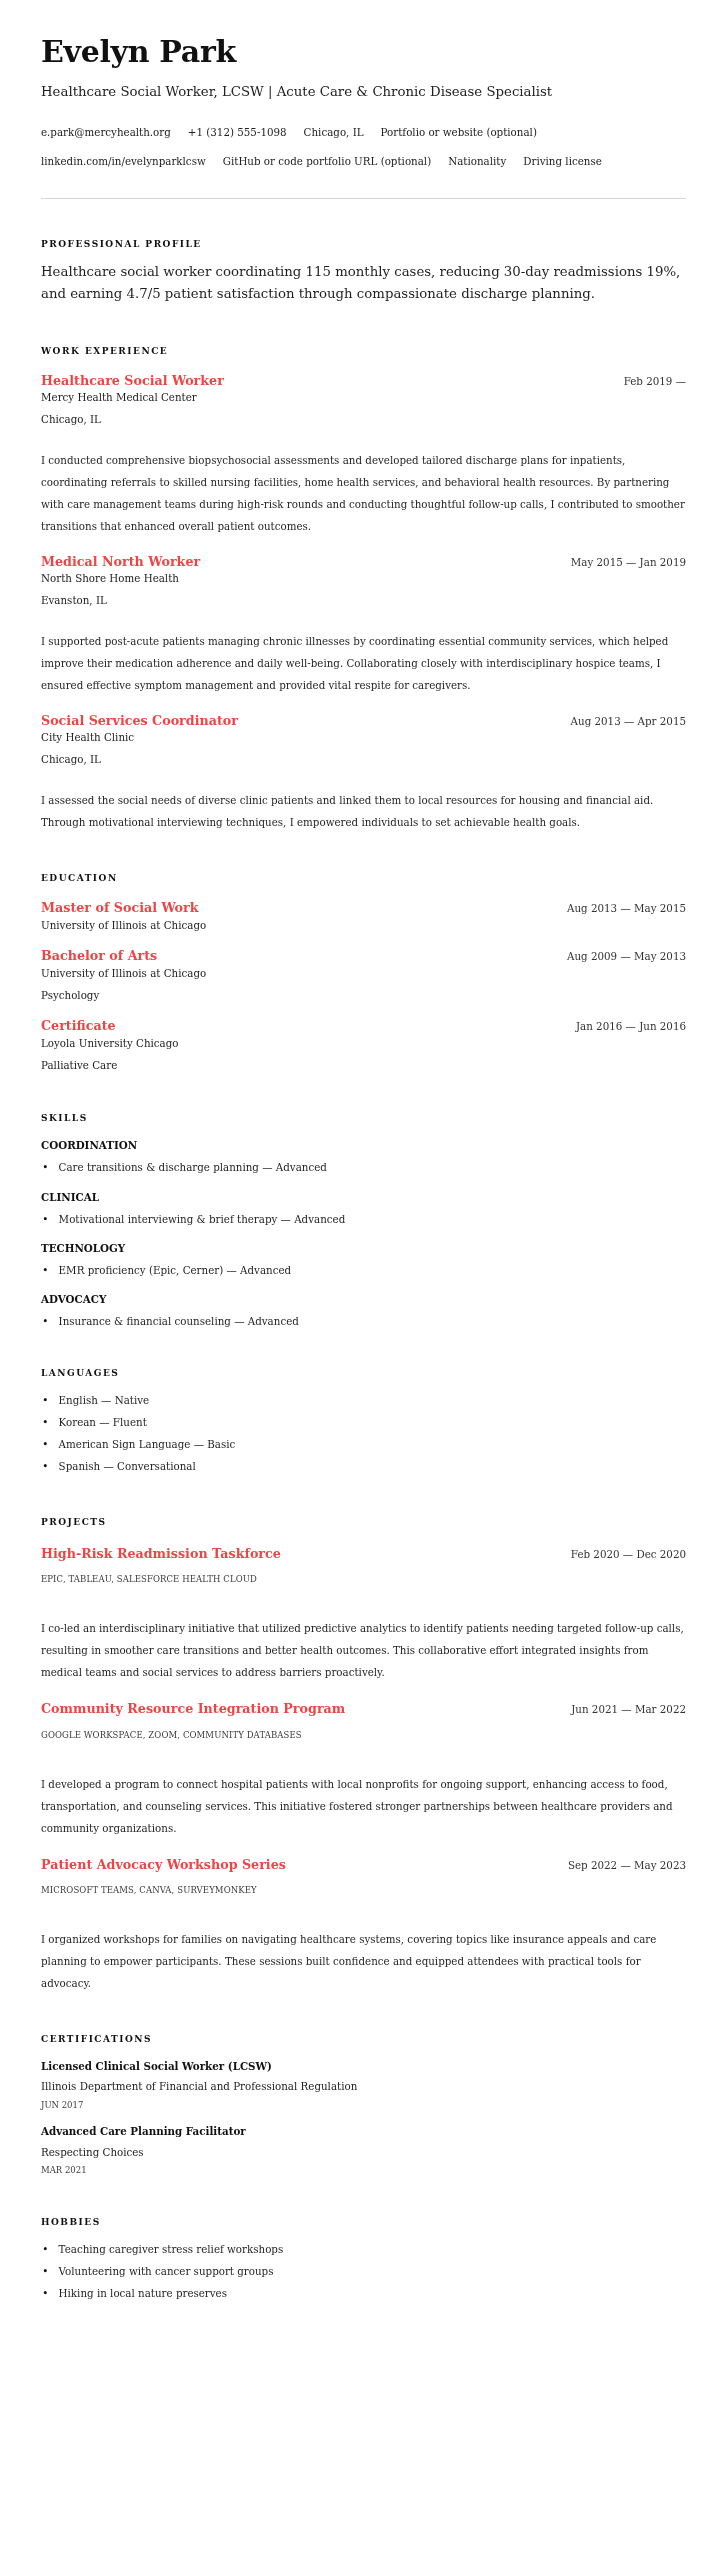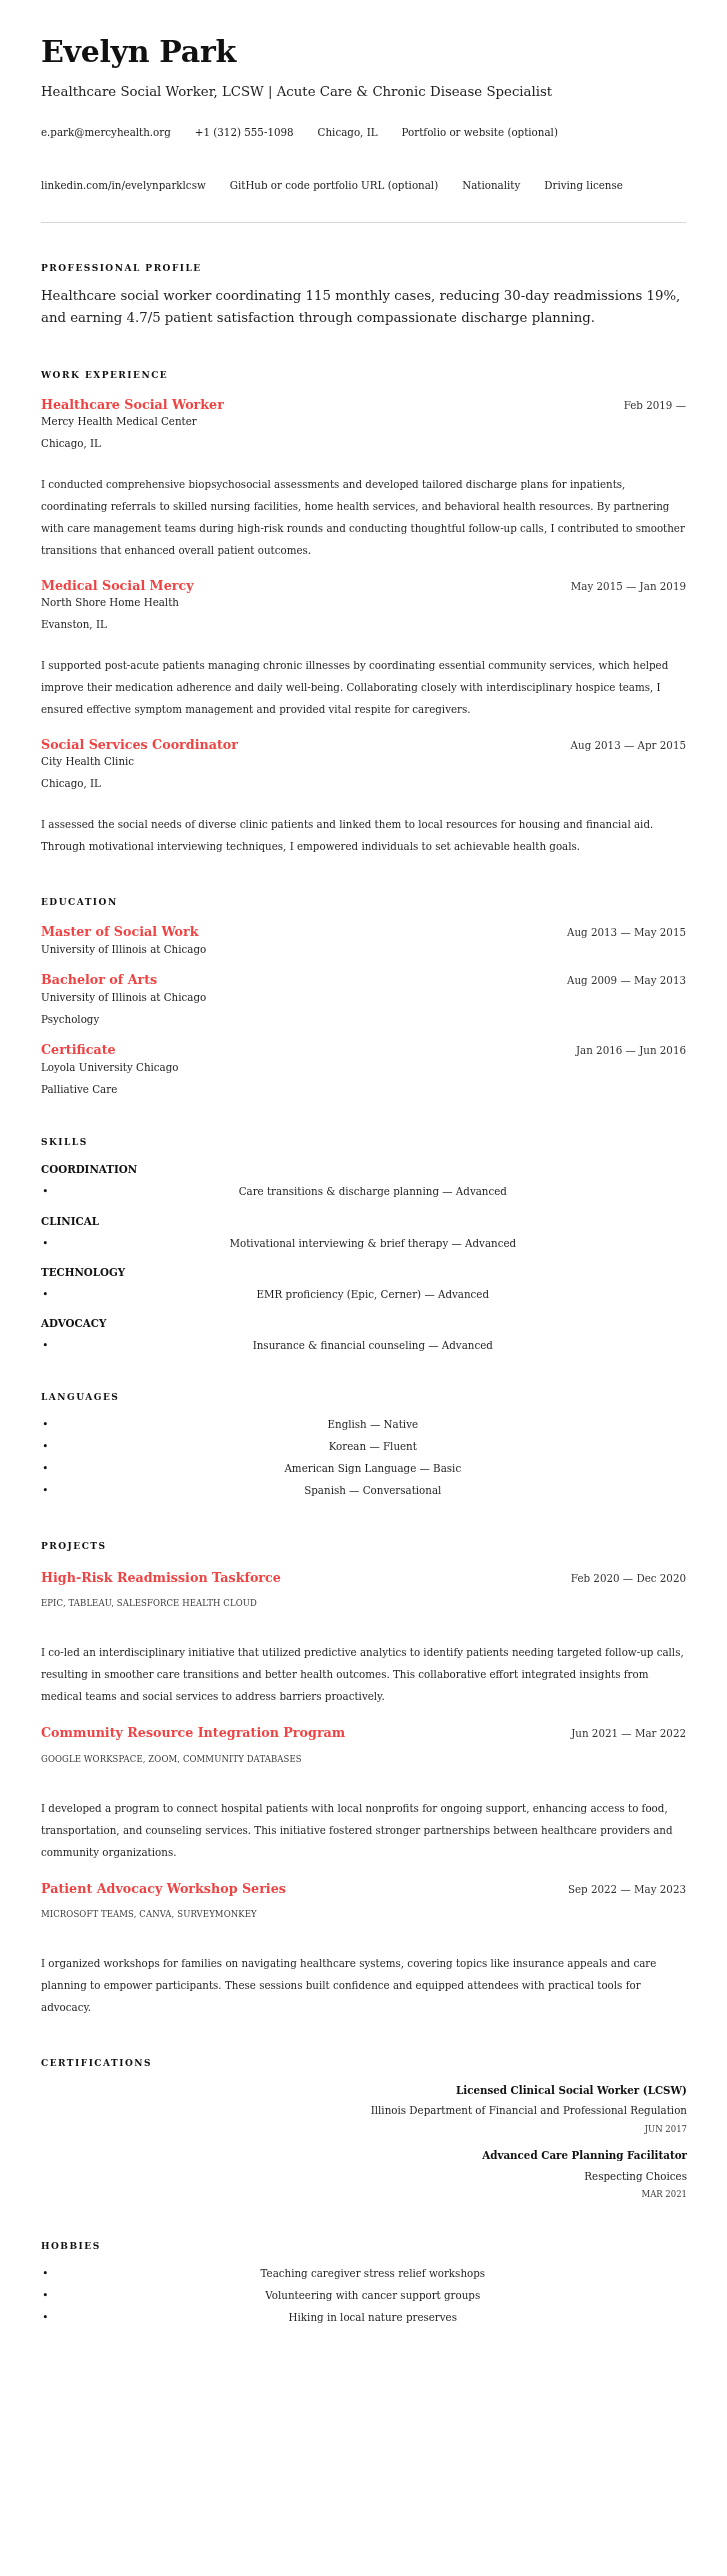--- a/index.html
+++ b/index.html
@@ -27,21 +27,20 @@
       margin-top: 14.6px;
       color: #222;
     }
     .contacts {
       margin-top: 18px;
       display: flex;
       flex-wrap: wrap;
       column-gap: 17px;
       row-gap: 0;
       max-width: 645px;
-      gap: 24px;
     }
     .contact-item {
       font-size: 10.3px;
       line-height: 29px;
       color: #222;
     }
     .divider {
       height: 1.2px;
       background: #d6d6da;
       margin-top: 22px;
@@ -113,21 +112,20 @@
     .skill-group { margin-top: 16px; }
     .skill-group-title {
       font-size: 10.3px;
       font-weight: bold;
       color: #111;
       line-height: 1.3;
     }
     .bullet-list {
       list-style: none;
       margin-top: 8.5px;
-      text-align: center;
     }
     .bullet-list li {
       position: relative;
       padding-left: 17.6px;
       font-size: 10.3px;
       line-height: 1.3;
       color: #1f1f1f;
     }
     .bullet-list li::before {
       content: "\2022";
@@ -141,21 +139,21 @@
     .project-tech {
       font-size: 8.5px;
       text-transform: uppercase;
       color: #3a3a3a;
       line-height: 1.3;
       margin-top: 12px;
       letter-spacing: 0.1px;
     }
     .project-entry { margin-top: 18px; }
     .project-entry .entry-desc { margin-top: 32px; margin-bottom: 0; }
-    .cert-entry { margin-top: 14.6px; text-align: right; }
+    .cert-entry { margin-top: 14.6px; }
     .cert-title {
       font-size: 10.3px;
       font-weight: bold;
       color: #111;
       line-height: 1.3;
     }
     .cert-issuer {
       font-size: 10.3px;
       color: #222;
       line-height: 1.3;
@@ -205,21 +203,21 @@
         <span class="entry-title">Healthcare Social Worker</span>
         <span class="entry-date">Feb 2019 —</span>
       </div>
       <div class="entry-org">Mercy Health Medical Center</div>
       <div class="entry-loc">Chicago, IL</div>
       <p class="entry-desc">I conducted comprehensive biopsychosocial assessments and developed tailored discharge plans for inpatients, coordinating referrals to skilled nursing facilities, home health services, and behavioral health resources. By partnering with care management teams during high-risk rounds and conducting thoughtful follow-up calls, I contributed to smoother transitions that enhanced overall patient outcomes.</p>
     </div>
 
     <div class="entry">
       <div class="entry-head">
-        <span class="entry-title">Medical Social Mercy</span>
+        <span class="entry-title">Medical North Worker</span>
         <span class="entry-date">May 2015 — Jan 2019</span>
       </div>
       <div class="entry-org">North Shore Home Health</div>
       <div class="entry-loc">Evanston, IL</div>
       <p class="entry-desc">I supported post-acute patients managing chronic illnesses by coordinating essential community services, which helped improve their medication adherence and daily well-being. Collaborating closely with interdisciplinary hospice teams, I ensured effective symptom management and provided vital respite for caregivers.</p>
     </div>
 
     <div class="entry">
       <div class="entry-head">
         <span class="entry-title">Social Services Coordinator</span>

